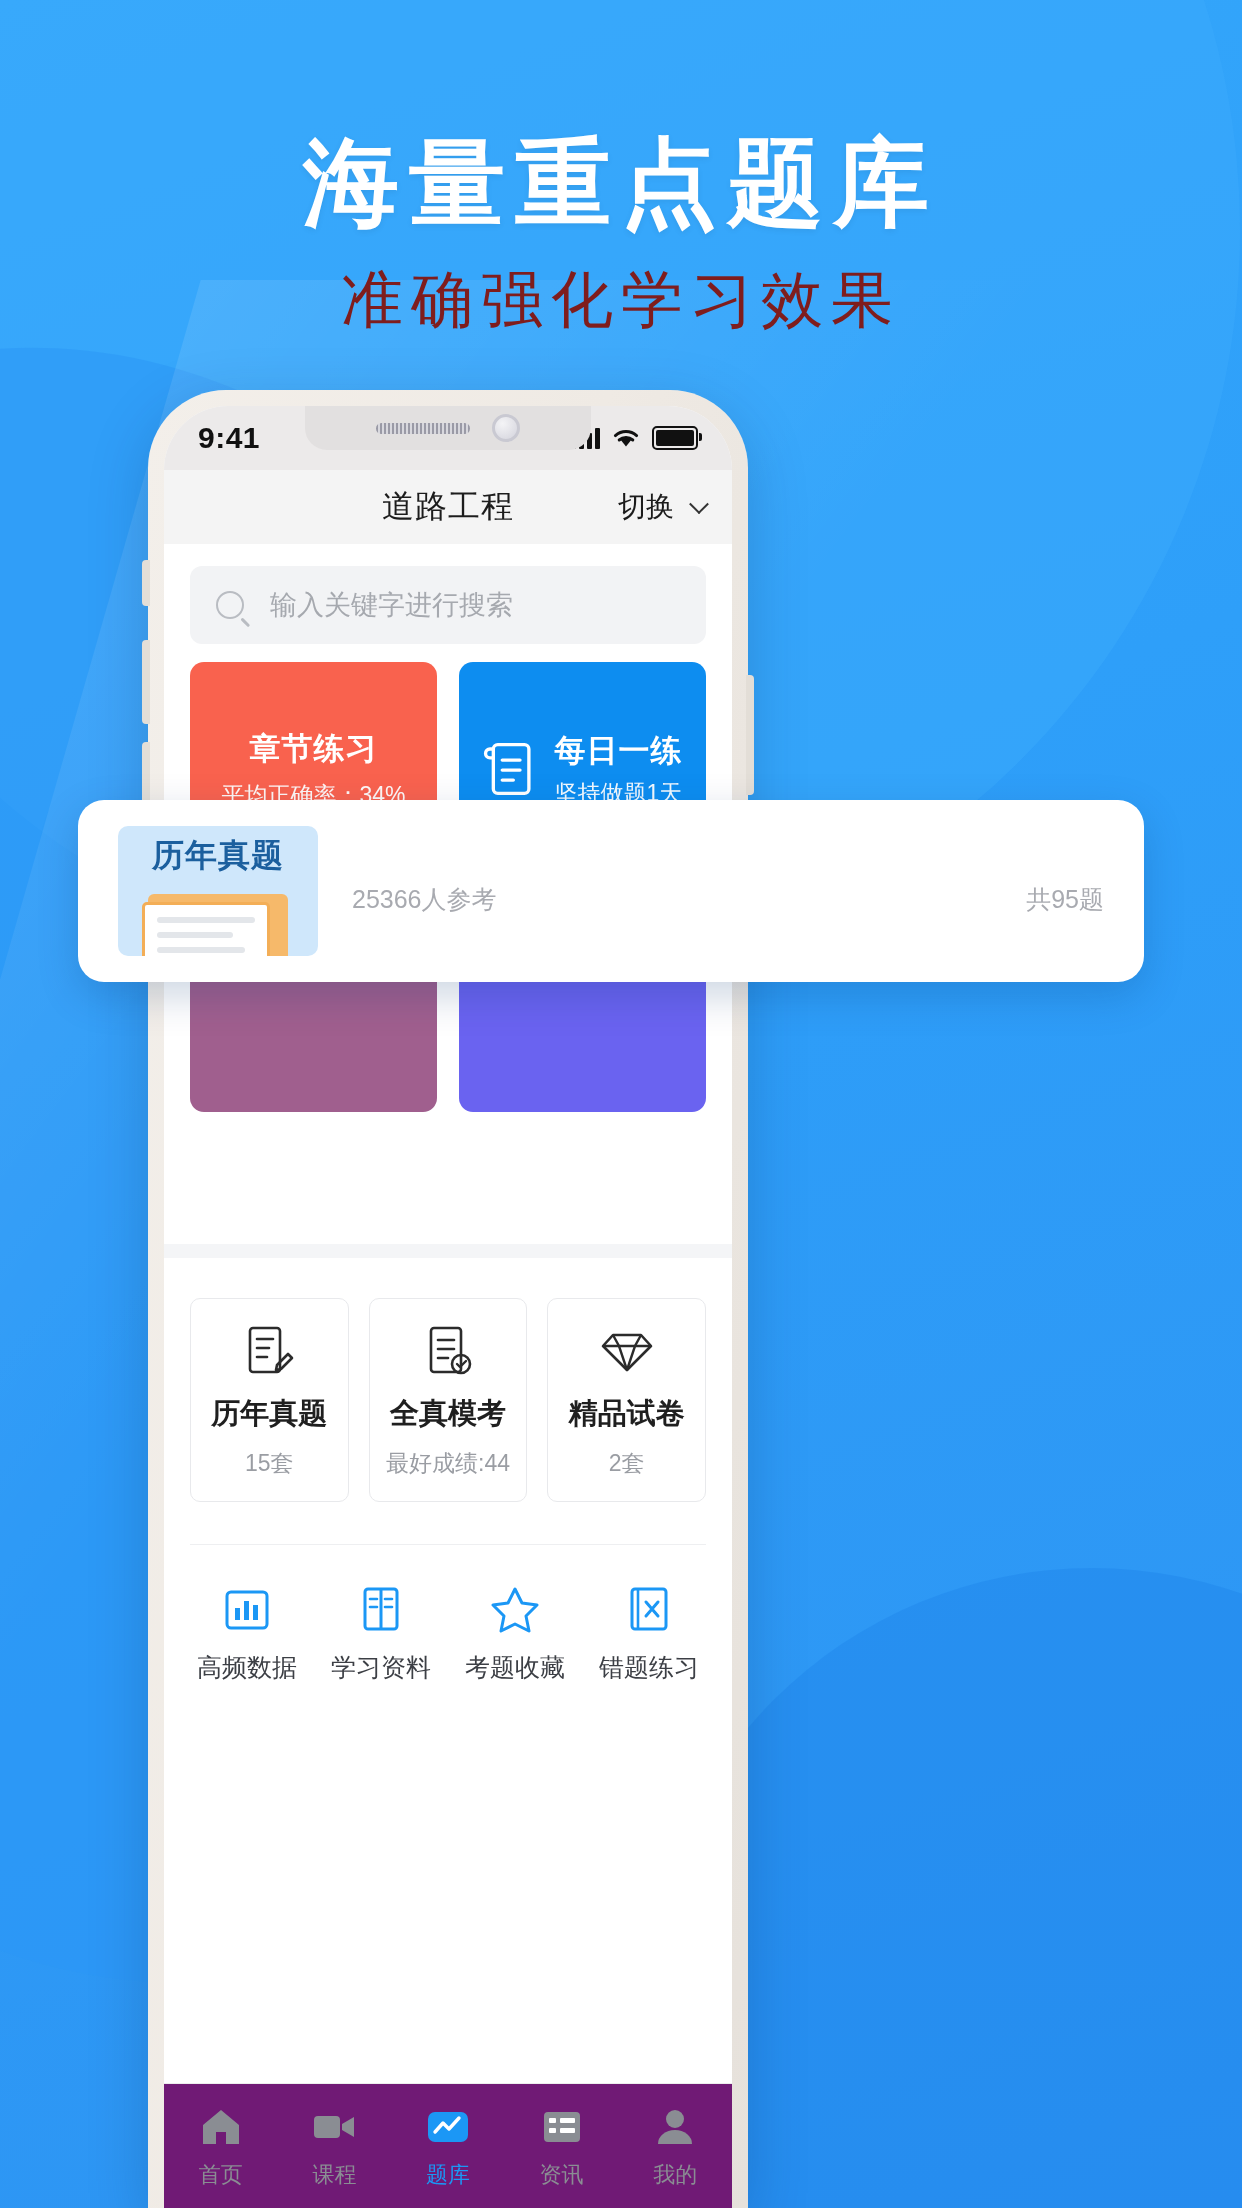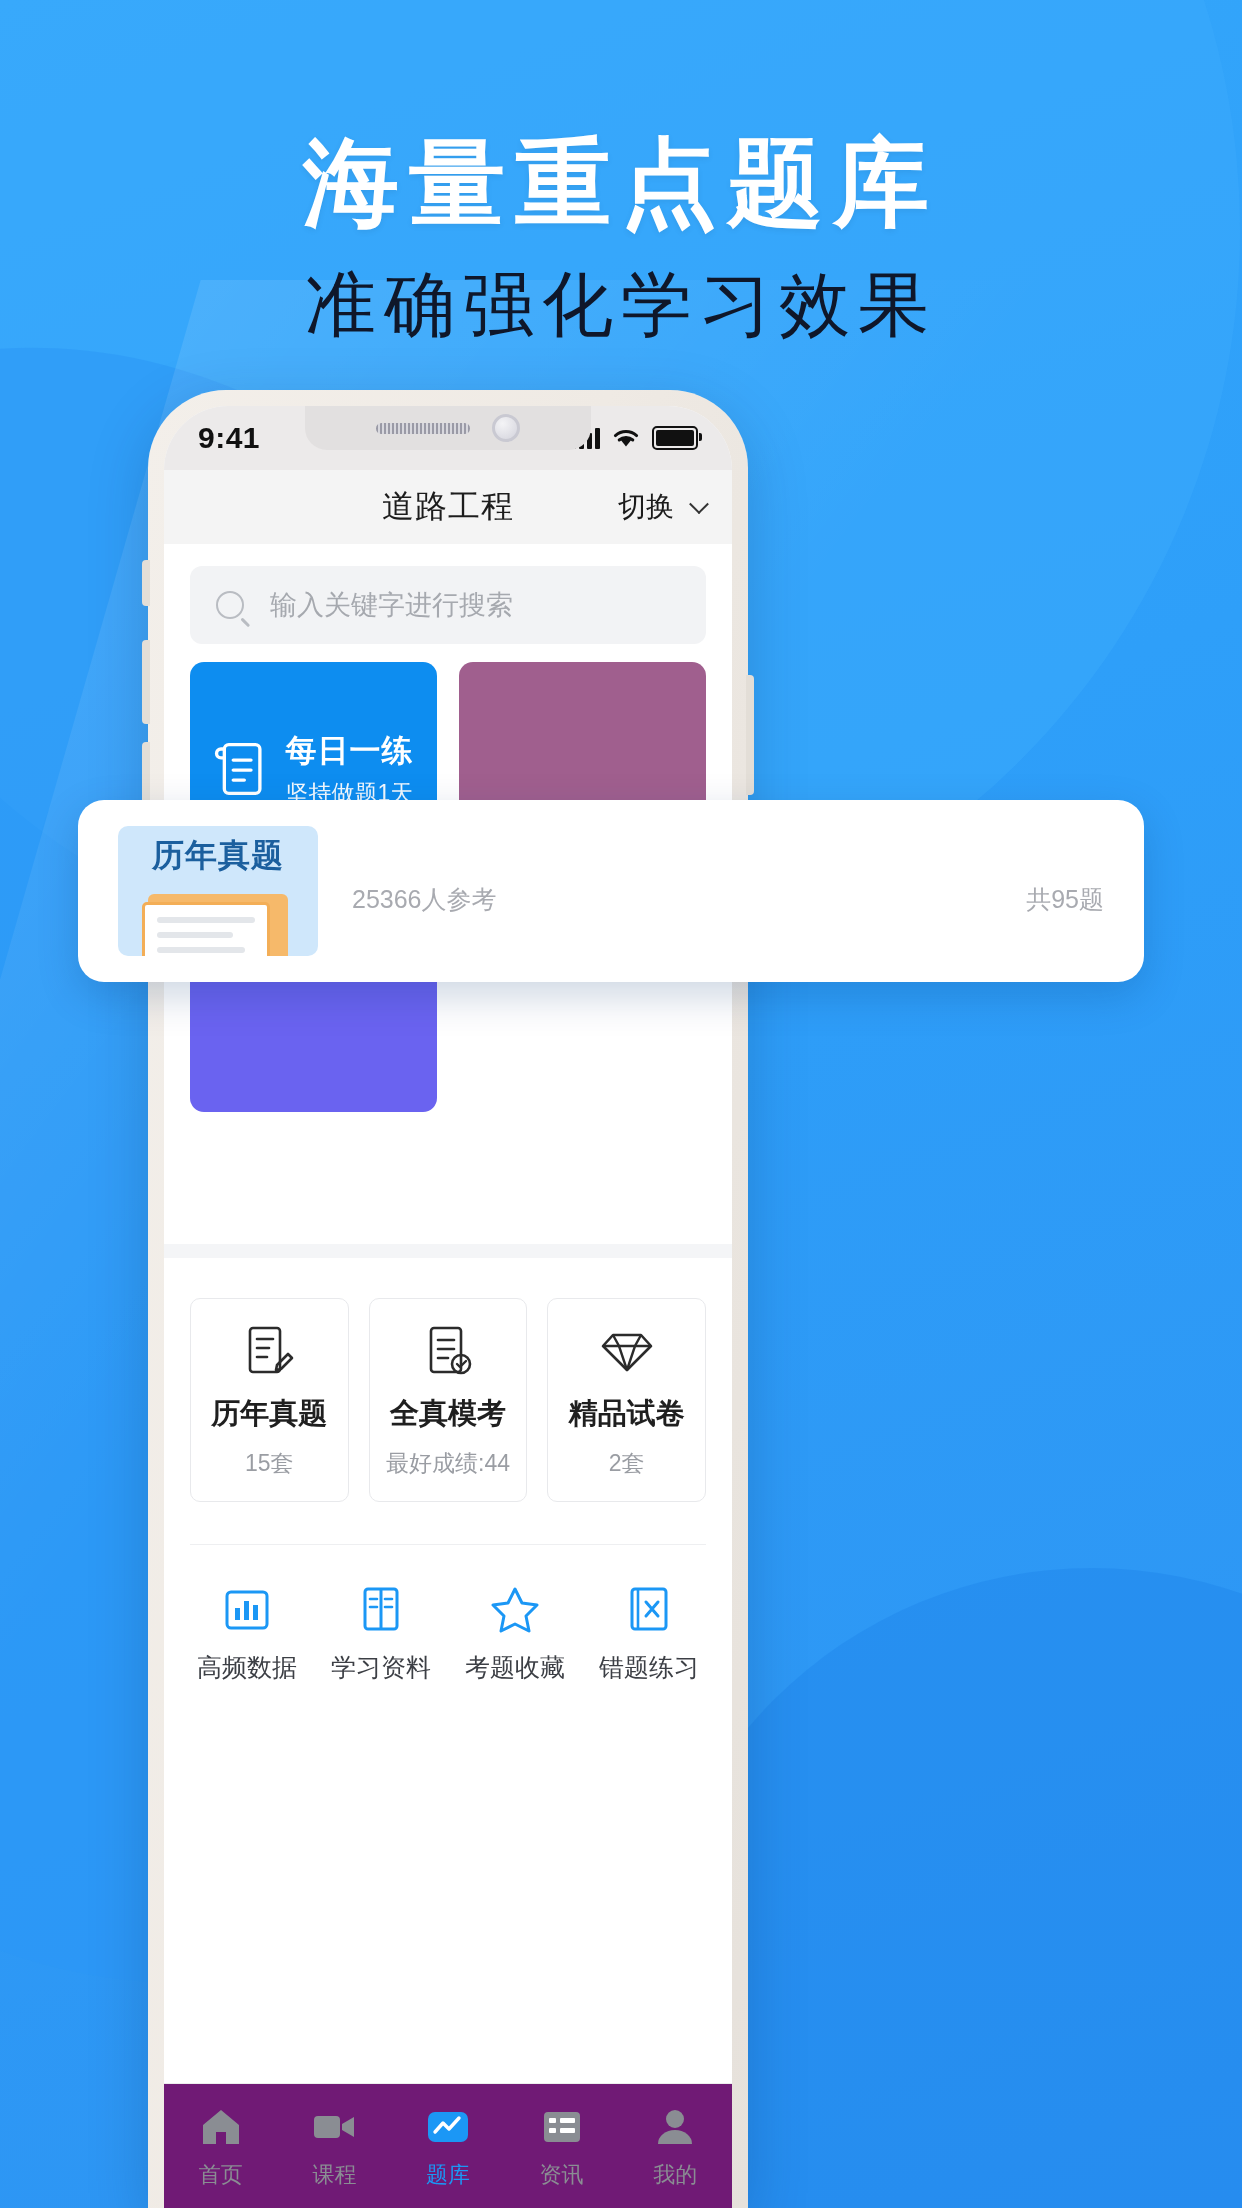--- a/index.html
+++ b/index.html
@@ -17,22 +17,22 @@
            background:#2b97f5;opacity:.55;transform:rotate(-12deg);}
   .bg-arc3{position:absolute;right:-300px;bottom:-260px;width:900px;height:900px;border-radius:50%;
            background:#1f86ea;opacity:.45;}
   .bg-arc4{position:absolute;left:0;top:280px;width:900px;height:1400px;
            background:linear-gradient(115deg,rgba(255,255,255,.10) 0%,rgba(255,255,255,0) 55%);
            transform:skewX(-16deg);}
   
   .headline{position:absolute;top:128px;left:0;width:100%;text-align:center;color:#fff;
             font-size:96px;font-weight:bold;letter-spacing:10px;line-height:1.15;
             text-shadow:0 2px 6px rgba(0,0,0,.07);}
-  .subhead{position:absolute;top:258px;left:0;width:100%;text-align:center;color:#0f172a;
-           font-size:71px;font-weight:400;letter-spacing:8px;}
+  .subhead{position:absolute;top:258px;left:0;width:100%;text-align:center;color:#7f1d1d;
+           font-size:62px;font-weight:400;letter-spacing:8px;}
   
   .phone{position:absolute;left:148px;top:390px;width:600px;height:1818px;
          background:linear-gradient(100deg,#f3efea 0%,#efeae4 50%,#e6e1db 100%);
          border-radius:78px 78px 0 0;
          box-shadow:0 18px 60px rgba(0,40,90,.22);}
   .phone-inner{position:absolute;left:16px;top:16px;width:568px;height:1802px;
          background:#fbfbfb;border-radius:64px 64px 0 0;overflow:hidden;}
   .btn-left{position:absolute;left:-6px;top:170px;width:8px;height:46px;background:#e3ded7;border-radius:4px 0 0 4px;}
   .btn-left2{position:absolute;left:-6px;top:250px;width:8px;height:84px;background:#e3ded7;border-radius:4px 0 0 4px;}
   .btn-left3{position:absolute;left:-6px;top:352px;width:8px;height:84px;background:#e3ded7;border-radius:4px 0 0 4px;}
@@ -182,20 +182,26 @@
     <div class="app">
 
       <div class="searchwrap">
         <div class="search">
           <span class="mag"></span>
           <span class="search-ph" placeholder="输入关键字进行搜索">输入关键字进行搜索</span>
         </div>
       </div>
 
       <div class="bigcards">
+        <div class="bigcard bc-red">
+          <div class="bc-center">
+            <div class="bc-t">章节练习</div>
+            <div class="bc-s">平均正确率：34%</div>
+          </div>
+        </div>
         <div class="bigcard bc-blue">
           <div class="bc-row">
             <svg class="bc-ic" viewBox="0 0 48 54">
               <rect x="9" y="5" width="32" height="44" rx="4" fill="none" stroke="#fff" stroke-width="3"></rect>
               <path d="M9 9 h-3 a4 4 0 0 0 0 8 h3" fill="none" stroke="#fff" stroke-width="3"></path>
               <line x1="17" y1="19" x2="33" y2="19" stroke="#fff" stroke-width="3" stroke-linecap="round"></line>
               <line x1="17" y1="28" x2="33" y2="28" stroke="#fff" stroke-width="3" stroke-linecap="round"></line>
               <line x1="17" y1="37" x2="27" y2="37" stroke="#fff" stroke-width="3" stroke-linecap="round"></line>
             </svg>
             <div class="bc-col">

